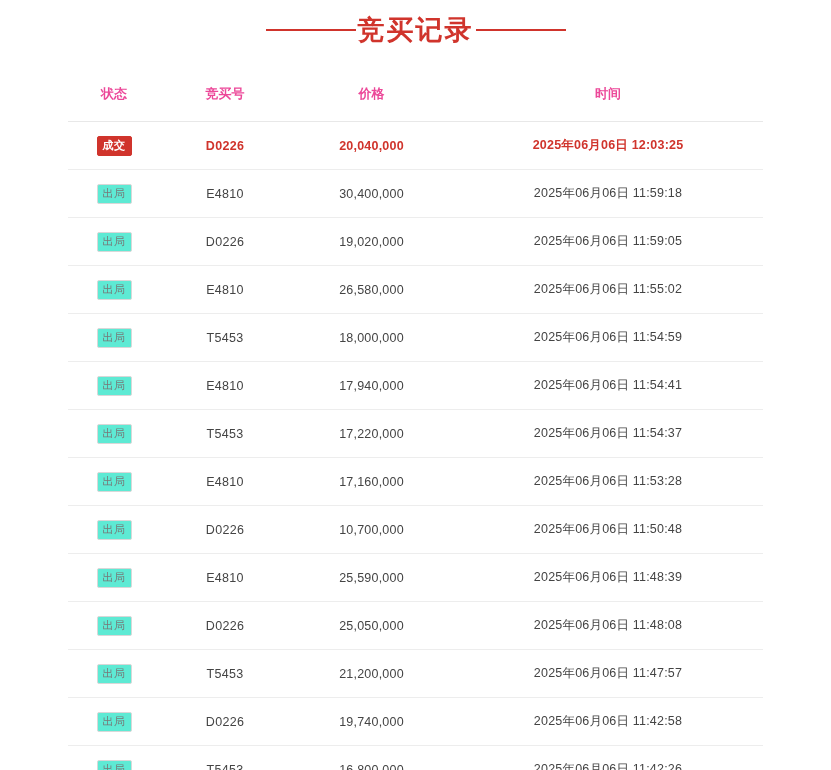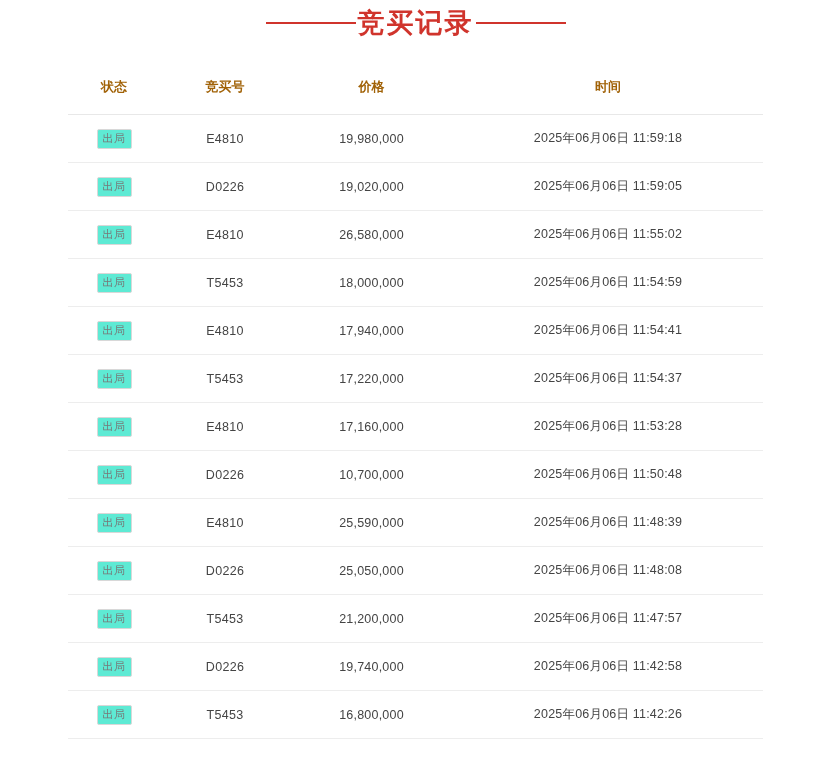--- a/index.html
+++ b/index.html
@@ -18,21 +18,21 @@
     width: 831px;
     height: 770px;
     position: relative;
     background: #fff;
   }
   
   .title-wrap {
     display: flex;
     align-items: center;
     justify-content: center;
-    padding-top: 6px;
+    padding-top: 13px;
     gap: 2px;
   }
   .title-rule {
     width: 90px;
     height: 2px;
     background: #d0342c;
   }
   .title-text {
     font-size: 27px;
     font-weight: bold;
@@ -45,21 +45,21 @@
     margin: 38px 68px 0 68px;
   }
   table {
     width: 695px;
     border-collapse: collapse;
     table-layout: fixed;
   }
   thead th {
     font-size: 13px;
     font-weight: bold;
-    color: #a16207;
+    color: #ec4899;
     padding: 0 0 18px 0;
     text-align: center;
     border-bottom: 1px solid #e8e8e8;
   }
   col.c-status { width: 92px; }
   col.c-bidder { width: 130px; }
   col.c-price  { width: 163px; }
   col.c-time   { width: 310px; }
 
   tbody td {
@@ -121,24 +121,30 @@
       </colgroup>
       <thead>
         <tr>
           <th>状态</th>
           <th>竞买号</th>
           <th>价格</th>
           <th>时间</th>
         </tr>
       </thead>
       <tbody id="table-body">
-          <tr>
-            <td><span class="badge badge-out">出局</span></td>
-            <td class="cell-bidder">E4810</td>
-            <td class="cell-price">19,980,000</td>
+          <tr class="is-winner">
+            <td><span class="badge badge-deal">成交</span></td>
+            <td class="cell-bidder">D0226</td>
+            <td class="cell-price">20,040,000</td>
+            <td class="cell-time">2025年06月06日 12:03:25</td>
+          </tr>
+          <tr>
+            <td><span class="badge badge-out">出局</span></td>
+            <td class="cell-bidder">E4810</td>
+            <td class="cell-price">30,400,000</td>
             <td class="cell-time">2025年06月06日 11:59:18</td>
           </tr>
           <tr>
             <td><span class="badge badge-out">出局</span></td>
             <td class="cell-bidder">D0226</td>
             <td class="cell-price">19,020,000</td>
             <td class="cell-time">2025年06月06日 11:59:05</td>
           </tr>
           <tr>
             <td><span class="badge badge-out">出局</span></td>

